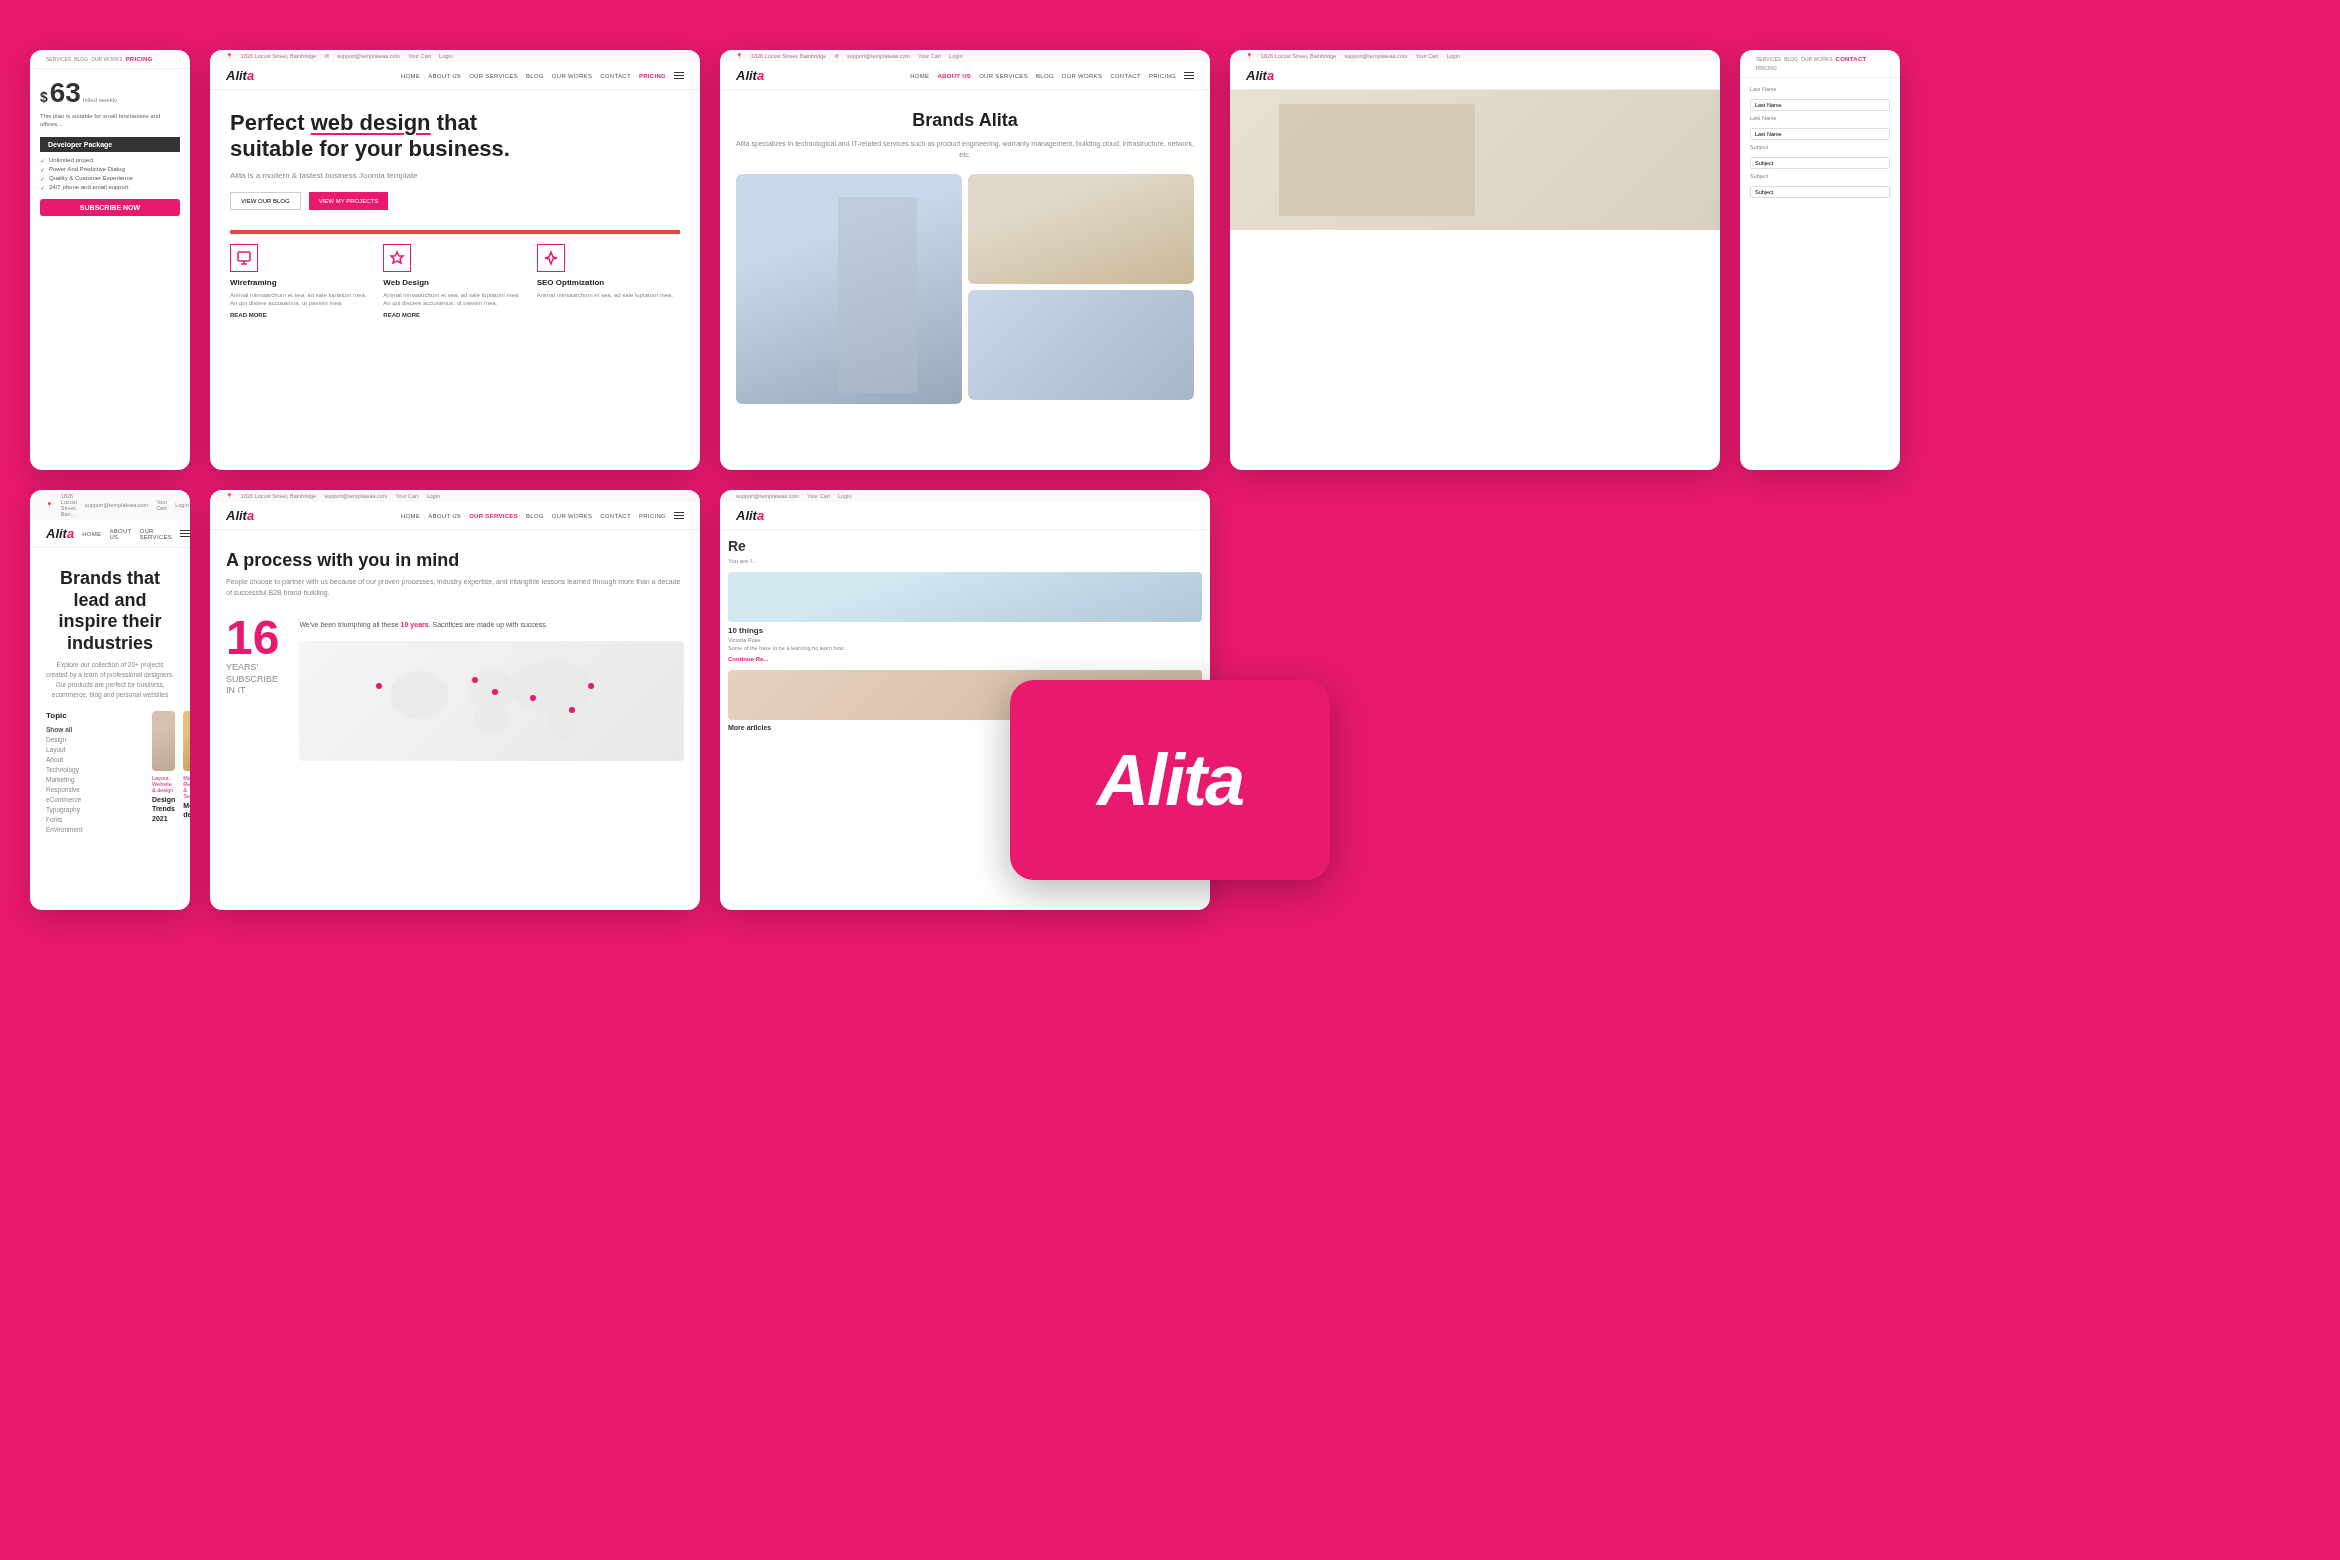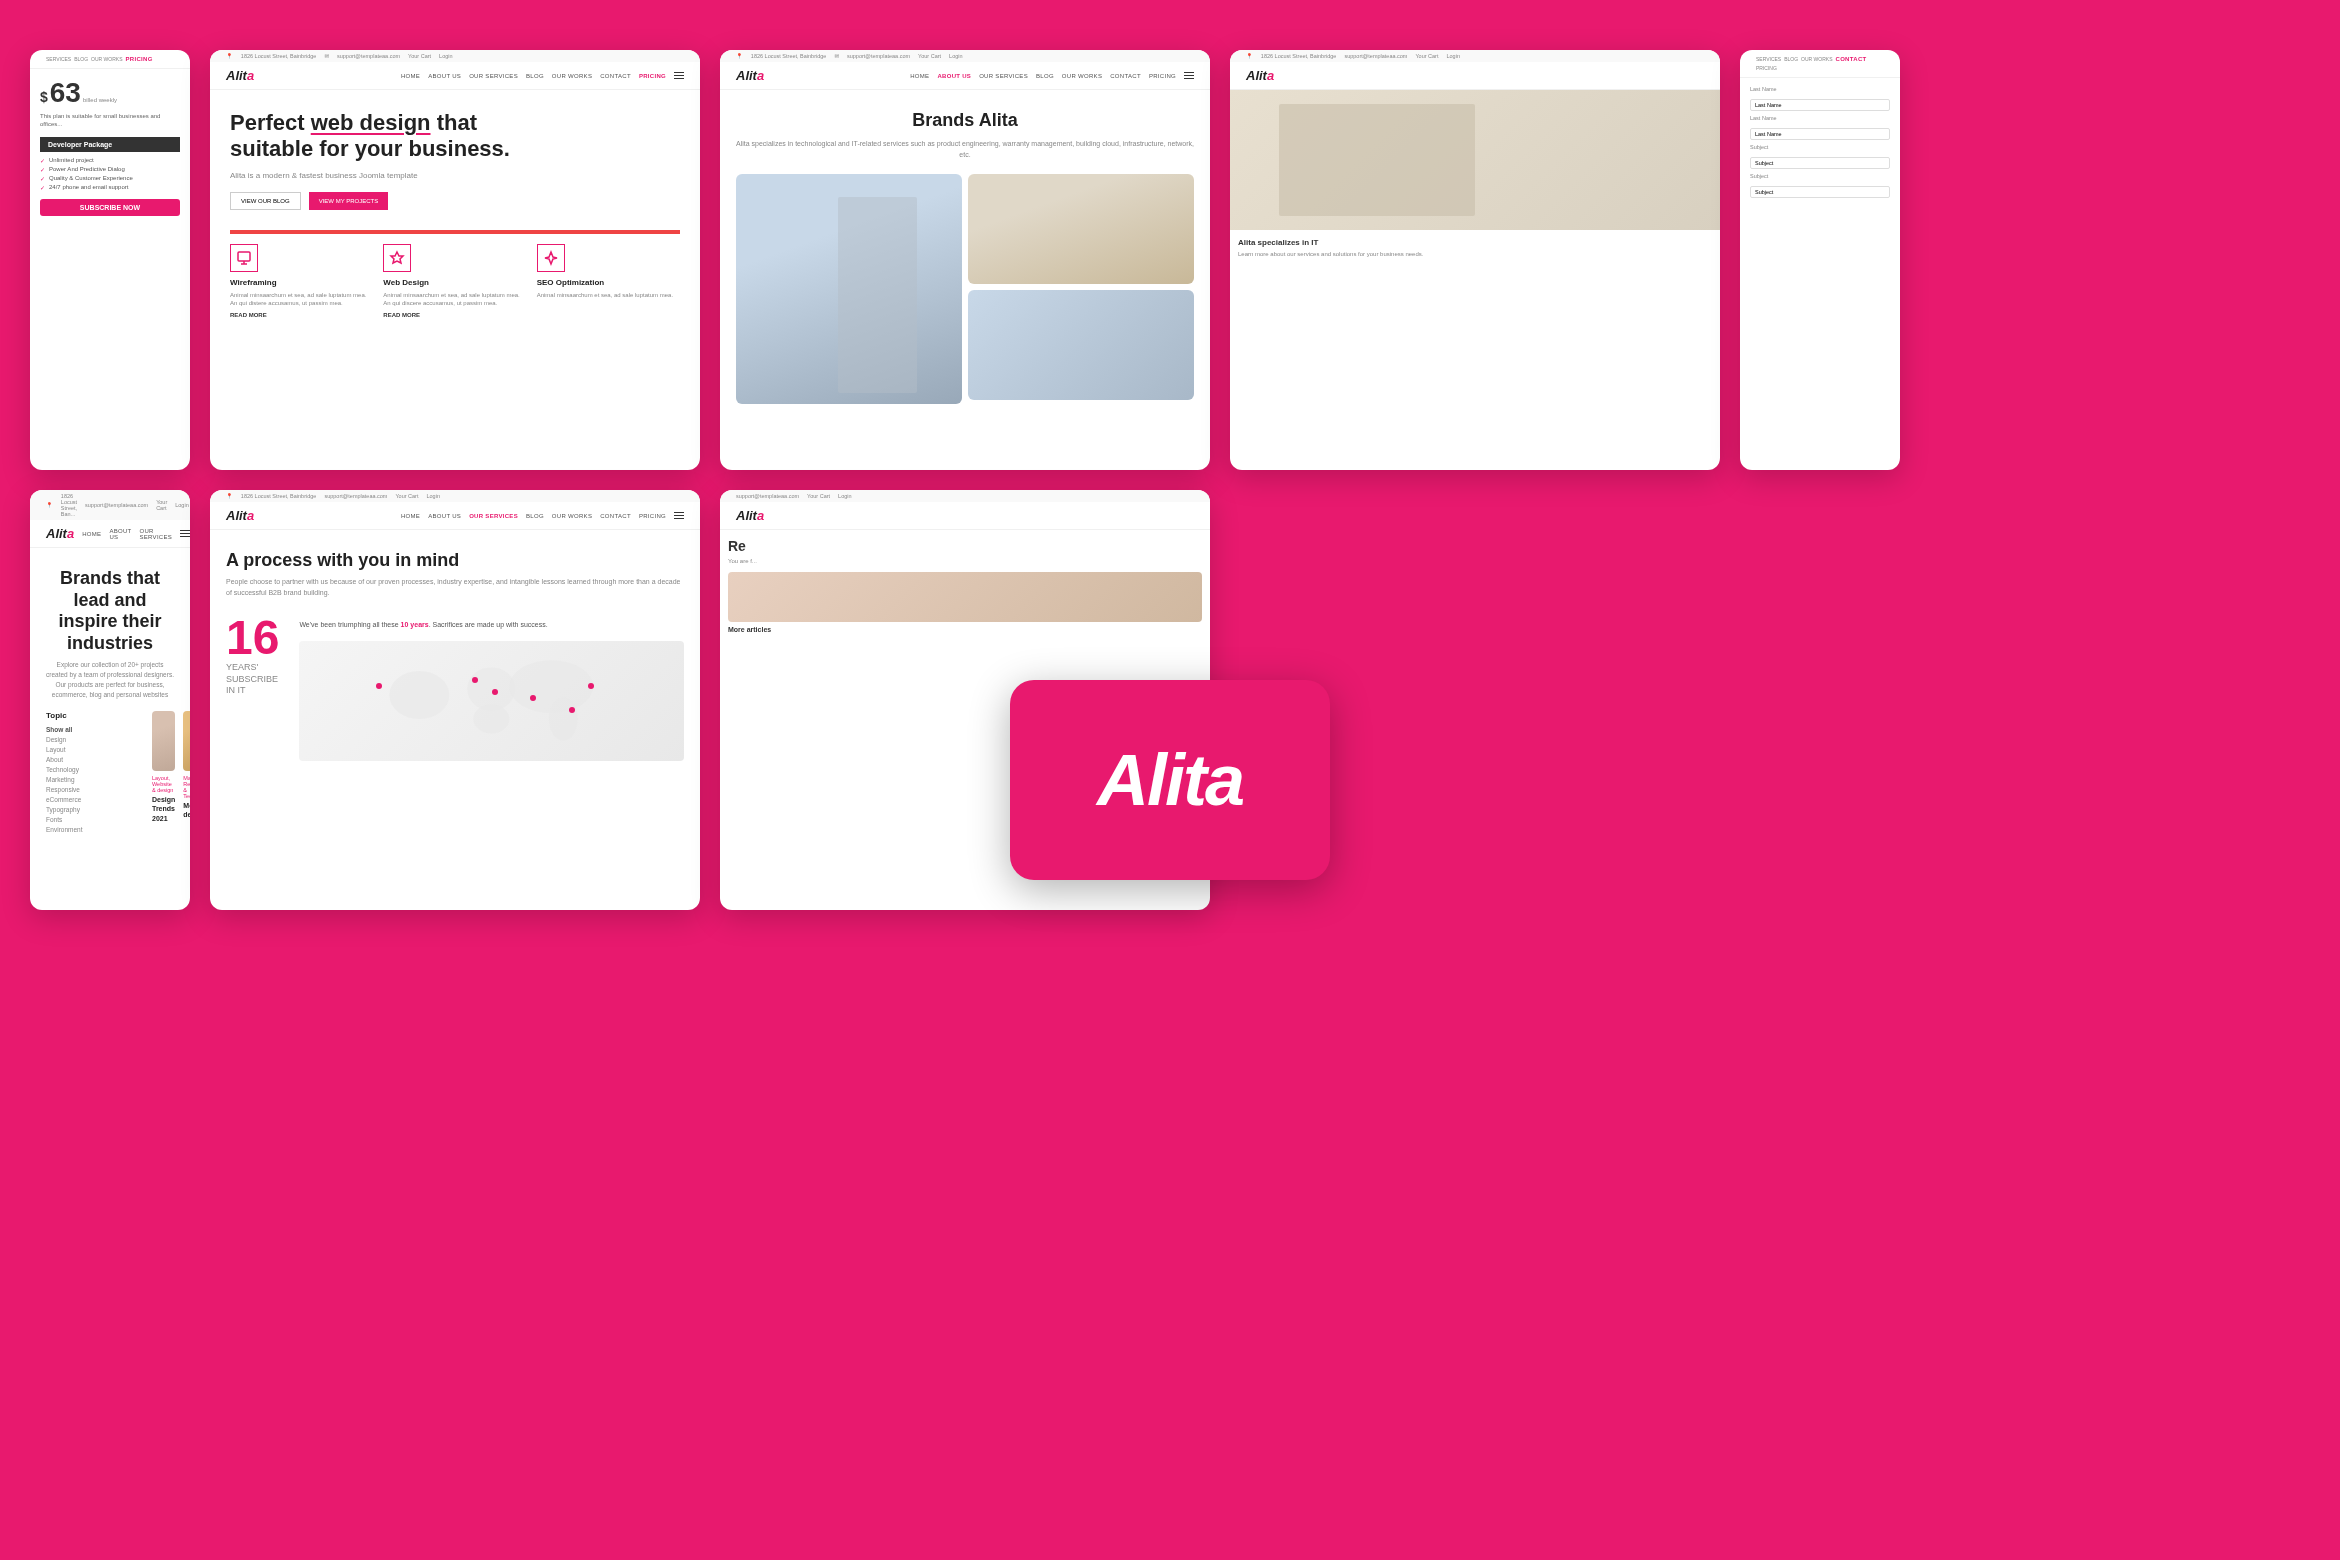--- a/index.html
+++ b/index.html
@@ -551,24 +551,20 @@
       <span>📍</span>
       <span>1826 Locust Street, Bainbridge</span>
       <span>support@templateaa.com</span>
       <span>Your Cart</span>
       <span>Login</span>
     </div>
     <div class="alita-nav">
       <span class="alita-logo-small">Alit<span>a</span></span>
     </div>
     <div class="right-top-img">
-    </div>
-    <div class="right-partial-content">
-      <div style="font-size:8px;font-weight:bold;color:#333;margin-bottom:3px;">Alita specializes in IT</div>
-      <div style="font-size:6px;color:#888;line-height:1.4;">Learn more about our services and solutions for your business needs.</div>
     </div>
   </div>
 
   <div class="screenshot">
     <div class="alita-nav" style="font-size:5px;">
       <div style="display:flex;gap:3px;font-size:5px;color:#888;flex-wrap:wrap;">
         <span>SERVICES</span>
         <span>BLOG</span>
         <span>OUR WORKS</span>
         <span class="nav-link pink">CONTACT</span>
@@ -720,20 +716,29 @@
       <span>Your Cart</span>
       <span>Login</span>
     </div>
     <div class="alita-nav">
       <span class="alita-logo-small">Alit<span>a</span></span>
     </div>
     <div class="right-partial-content">
       <div style="font-size:14px;font-weight:900;color:#333;margin-bottom:4px;">Re</div>
       <div style="font-size:6px;color:#888;margin-bottom:8px;">You are f...</div>
       <div class="s8-blog-item">
+        <div class="s8-blog-img-ph">
+          <div class="photo-book" style="height:50px;border-radius:4px;"></div>
+        </div>
+        <div style="font-size:8px;font-weight:bold;color:#333;margin-bottom:2px;">10 things</div>
+        <div style="font-size:5.5px;color:#888;margin-bottom:2px;">Victoria Rose</div>
+        <div style="font-size:5.5px;color:#888;line-height:1.4;margin-bottom:3px;">Some of the have to be a learning ho learn how...</div>
+        <div style="font-size:6px;color:#e8196e;font-weight:bold;">Continue Re...</div>
+      </div>
+      <div class="s8-blog-item">
         <div style="height:50px;border-radius:4px;margin-bottom:4px;background:linear-gradient(135deg,#e8d0c0,#d0b8a0);"></div>
         <div style="font-size:7px;font-weight:bold;color:#333;">More articles</div>
       </div>
     </div>
   </div>
 
 </div>
 
 <div class="center-logo">
   <span>Alita</span>

